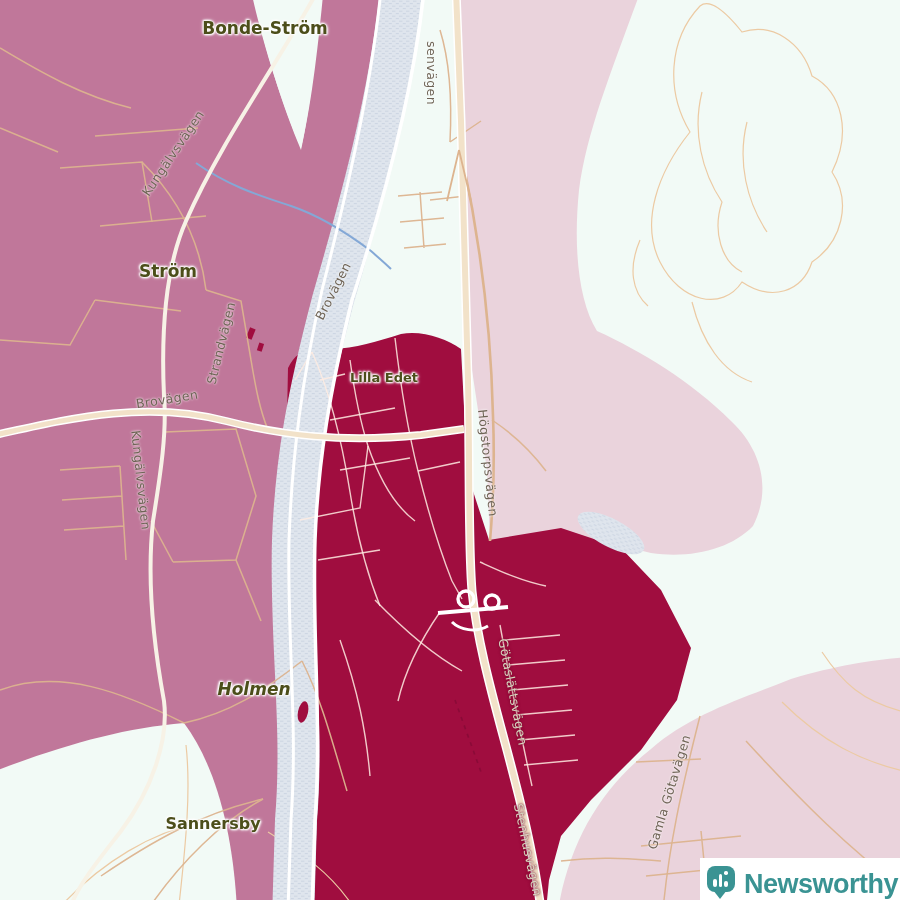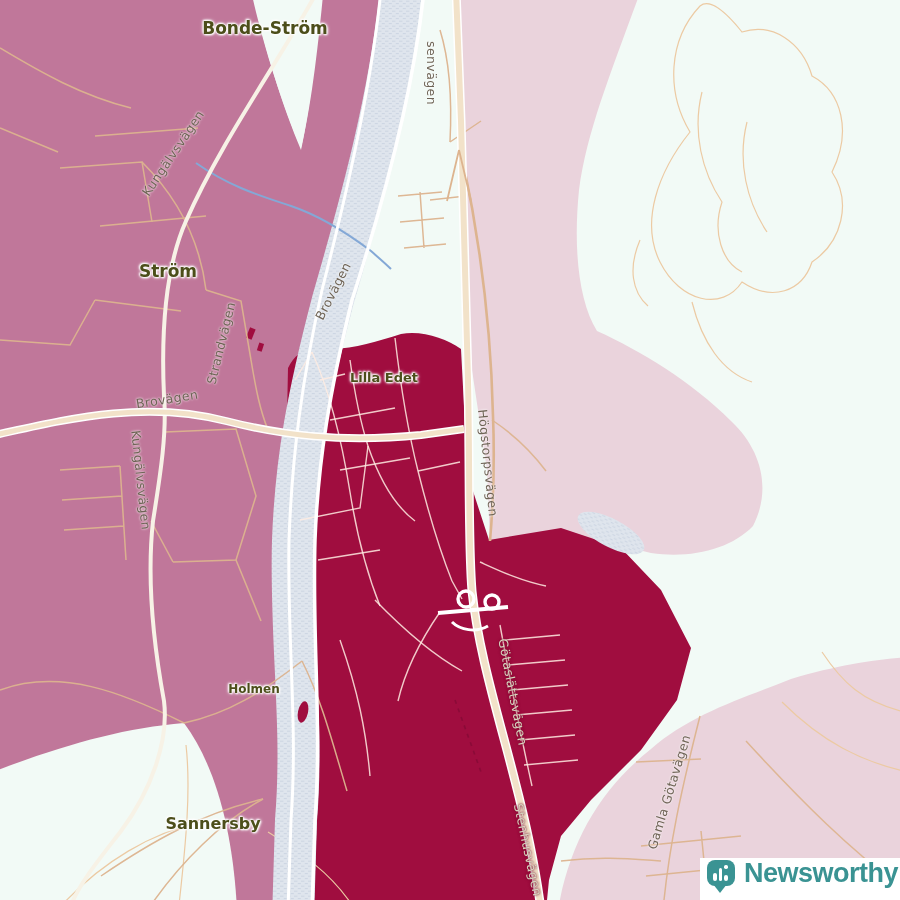--- a/index.html
+++ b/index.html
@@ -21,21 +21,21 @@
   .road-label{
     font-size:12.5px;color:#6e6355;letter-spacing:.4px;
     text-shadow:0 0 2px rgba(255,255,255,.85),0 0 3px rgba(255,255,255,.7);
   }
   .road-label-light{
     font-size:12.5px;color:#d8d5bf;letter-spacing:.4px;
     text-shadow:0 0 2px rgba(120,10,45,.9),0 0 3px rgba(120,10,45,.7);
   }
   .logo-box{
     position:absolute;right:0;bottom:0;width:200px;height:42px;
-    background:#ffffff;display:flex;align-items:flex-start;gap:9px;
+    background:#ffffff;display:flex;align-items:flex-end;gap:9px;
     padding-left:7px;box-sizing:border-box;
   }
   .logo-icon{position:relative;width:28px;height:36px;flex:0 0 auto;}
   .logo-icon .bubble{
     position:absolute;left:0;top:2px;width:28px;height:26px;border-radius:8px;
     background:#3a9393;
   }
   .logo-icon .tail{
     position:absolute;left:6px;top:26px;width:0;height:0;
     border-left:7px solid transparent;border-right:7px solid transparent;
@@ -214,21 +214,21 @@
       <circle cx="492" cy="602" r="7" stroke-width="3.4"></circle>
       <path stroke-width="3" d="M 452,622 C 460,630 476,633 488,626"></path>
     </g>
 
     <rect x="700" y="858" width="200" height="42" fill="#ffffff"></rect>
   </svg>
 
   <div class="lbl place-label" style="left:257px;top:28px;transform:translate(-50%,-50%);font-size:17px;">Bonde-Ström</div>
   <div class="lbl place-label" style="left:152px;top:271px;transform:translate(-50%,-50%);font-size:17px;margin-left:8px;">Ström</div>
   <div class="lbl place-label" style="left:376px;top:377px;transform:translate(-50%,-50%);font-size:13px;">Lilla Edet</div>
-  <div class="lbl place-label" style="left:246px;top:689px;transform:translate(-50%,-50%);font-size:12px;">Holmen</div>
+  <div class="lbl place-label" style="left:246px;top:689px;transform:translate(-50%,-50%);font-size:17px;font-style:italic;">Holmen</div>
   <div class="lbl place-label" style="left:205px;top:823px;transform:translate(-50%,-50%);font-size:16px;">Sannersby</div>
 
   <div class="lbl road-label" style="left:431px;top:73px;transform:translate(-50%,-50%) rotate(90deg);">senvägen</div>
   <div class="lbl road-label" style="left:173px;top:153px;transform:translate(-50%,-50%) rotate(-56deg);">Kungälvsvägen</div>
   <div class="lbl road-label" style="left:333px;top:291px;transform:translate(-50%,-50%) rotate(-63deg);">Brovägen</div>
   <div class="lbl road-label" style="left:221px;top:343px;transform:translate(-50%,-50%) rotate(-76deg);">Strandvägen</div>
   <div class="lbl road-label" style="left:167px;top:399px;transform:translate(-50%,-50%) rotate(-9deg);">Brovägen</div>
   <div class="lbl road-label" style="left:141px;top:480px;transform:translate(-50%,-50%) rotate(84deg);">Kungälvsvägen</div>
   <div class="lbl road-label" style="left:488px;top:463px;transform:translate(-50%,-50%) rotate(84deg);">Högstorpsvägen</div>
   <div class="lbl road-label-light lbl" style="left:513px;top:692px;transform:translate(-50%,-50%) rotate(79deg);">Götaslättsvägen</div>

